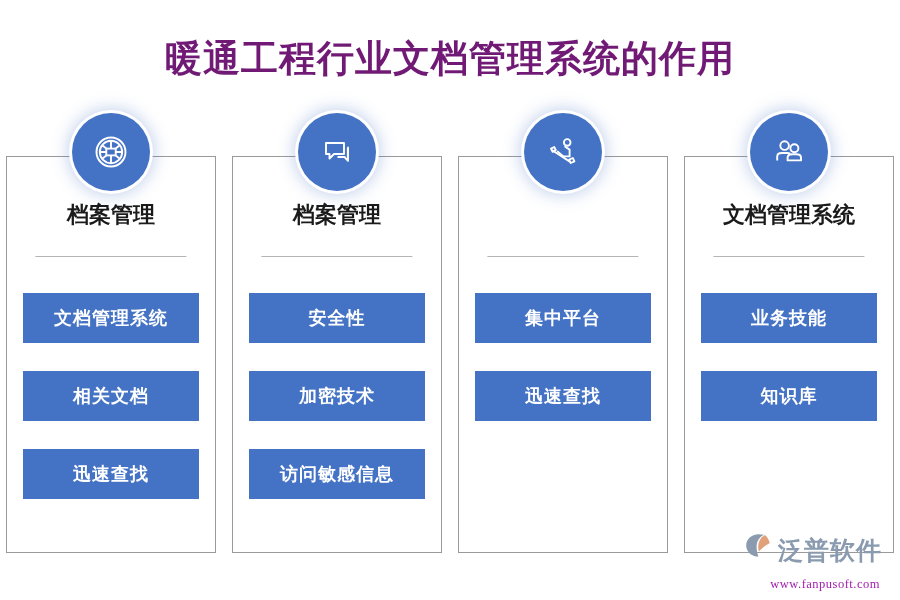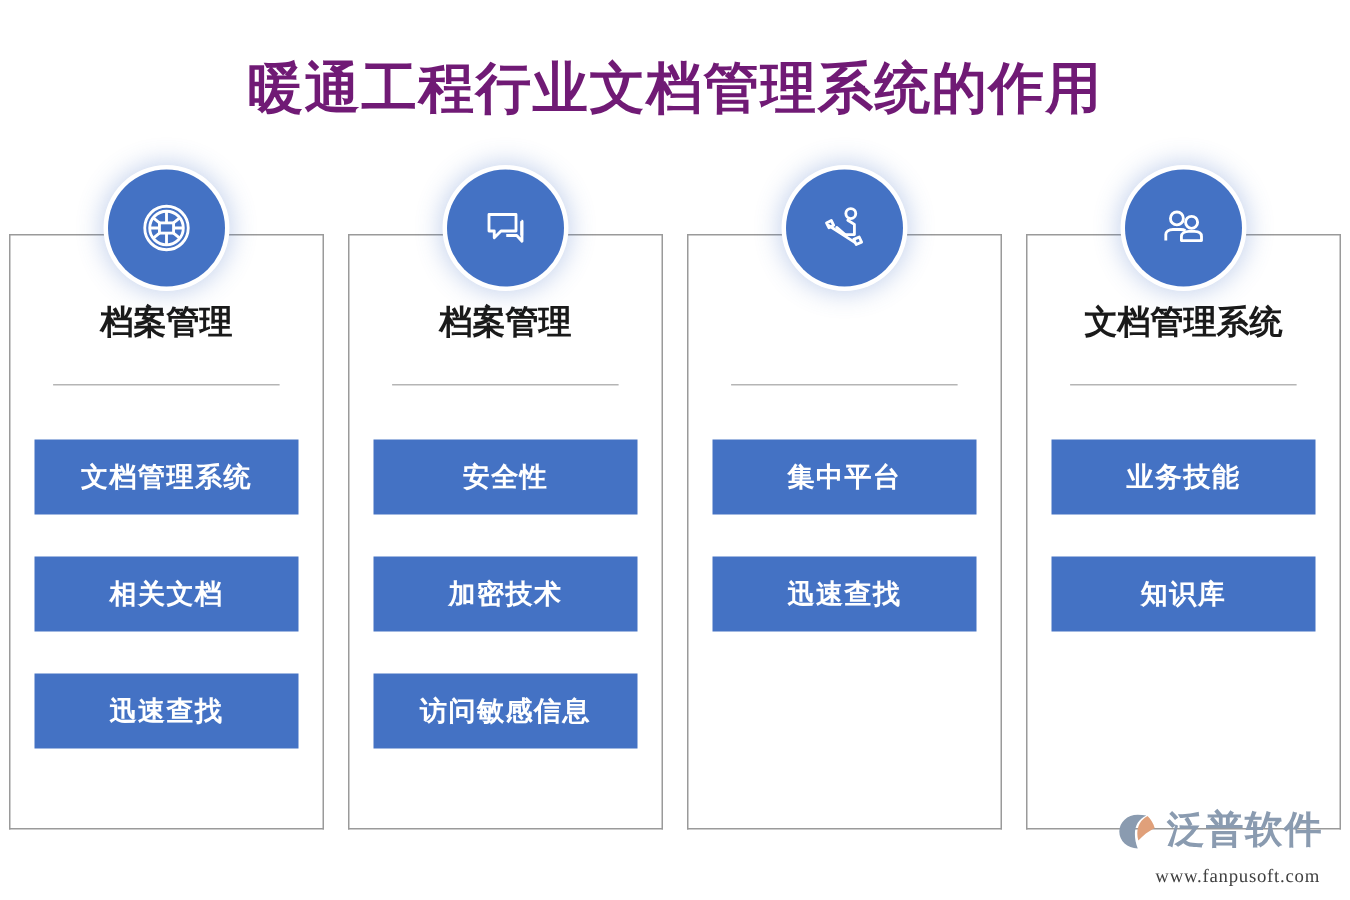--- a/index.html
+++ b/index.html
@@ -164,37 +164,37 @@
     position: absolute;
     right: 18px;
     bottom: 8px;
     display: flex;
     flex-direction: column;
     align-items: flex-end;
     z-index: 10;
   }
   .logo-row {
     display: flex;
-    align-items: flex-start;
+    align-items: flex-end;
     gap: 4px;
   }
   .logo-name {
     font-size: 25px;
     font-weight: bold;
     color: #8a9bb0;
     font-family: "Liberation Sans", "DejaVu Sans", sans-serif;
     letter-spacing: 1px;
     line-height: 1;
   }
   .logo-url {
     font-size: 12.5px;
-    color: #404040;
+    color: #a21caf;
     font-family: "Liberation Serif", "DejaVu Serif", serif;
     letter-spacing: 0.5px;
-    margin-top: 4px;
+    margin-top: 14px;
     margin-right: 2px;
   }
 </style>
 </head>
 <body>
 
 <div id="page-title">暖通工程行业文档管理系统的作用</div>
 
 <div id="columns">
 

